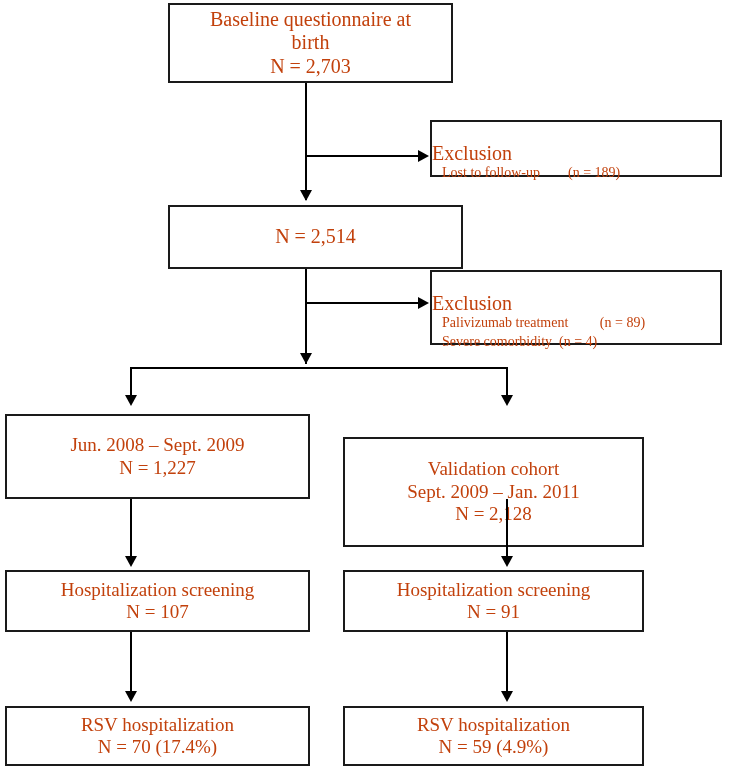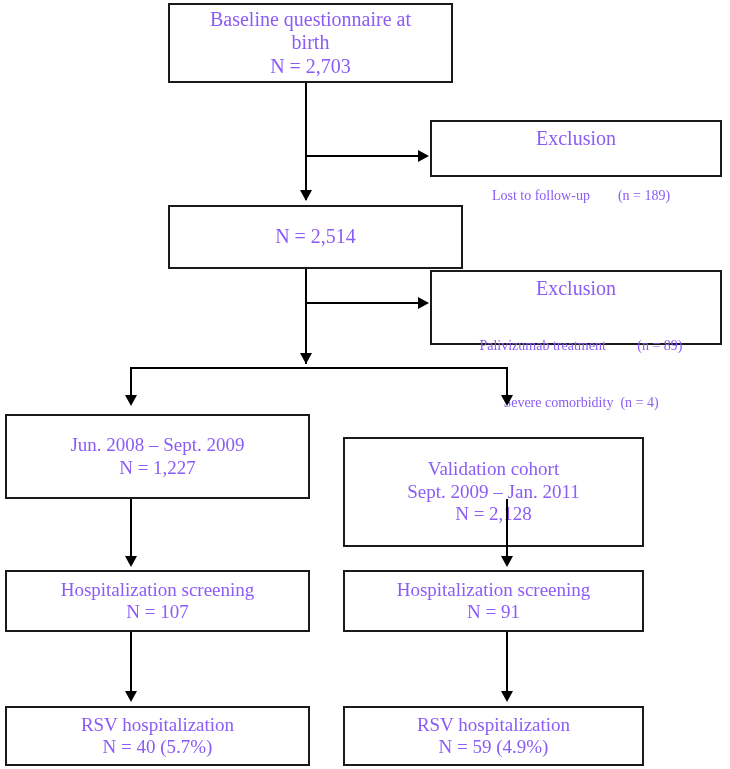--- a/index.html
+++ b/index.html
@@ -6,21 +6,21 @@
     margin: 0;
     padding: 0;
     background: #ffffff;
   }
   #canvas {
     position: relative;
     width: 730px;
     height: 769px;
     background: #ffffff;
     font-family: "Liberation Serif", "DejaVu Serif", serif;
-    color: #8b5cf6;
+    color: #c2410c;
     overflow: hidden;
   }
   .box {
     position: absolute;
     border: 2px solid #1a1a1a;
     background: #ffffff;
     box-sizing: border-box;
     display: flex;
     flex-direction: column;
     align-items: center;
@@ -30,24 +30,23 @@
   }
   .box .line {
     display: block;
     white-space: nowrap;
   }
   .t20 { font-size: 20px; }
   .t19 { font-size: 19px; }
 
   
   .excl {
-    align-items: center;
+    align-items: flex-start;
     justify-content: flex-start;
-    padding: 5px 0 4px 0;
-    gap: 38px;
+    padding: 20px 0 4px 0;
   }
   .excl .title {
     display: block;
     text-align: center;
     font-size: 20px;
     line-height: 1.12;
   }
   .excl .row {
     display: block;
     text-align: left;
@@ -157,21 +156,21 @@
   </div>
 
   <div class="vline" style="left:130px; top:632px; height:62px;"></div>
   <div class="arrow-down" style="left:125px; top:691px;"></div>
 
   <div class="vline" style="left:506px; top:632px; height:62px;"></div>
   <div class="arrow-down" style="left:501px; top:691px;"></div>
 
   <div class="box t19" style="left:5px; top:706px; width:305px; height:60px;">
     <span class="line">RSV hospitalization</span>
-    <span class="line">N = 40 (5.7%)</span>
+    <span class="line">N = 70 (17.4%)</span>
   </div>
 
   <div class="box t19" style="left:343px; top:706px; width:301px; height:60px;">
     <span class="line">RSV hospitalization</span>
     <span class="line">N = 59 (4.9%)</span>
   </div>
 
 </div>
 
 </body></html>

